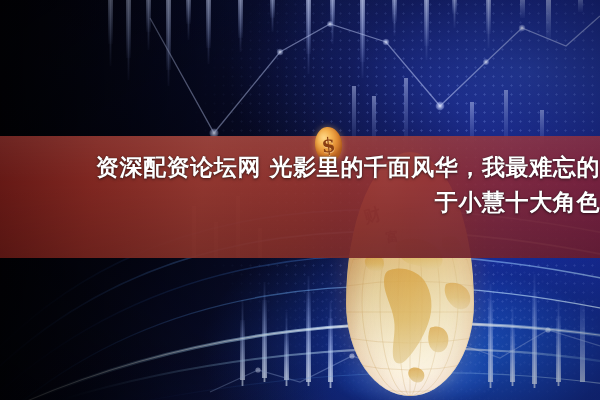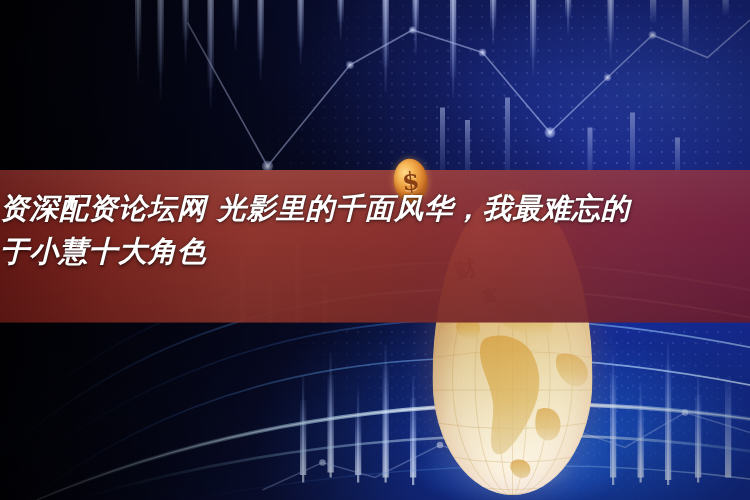--- a/index.html
+++ b/index.html
@@ -80,29 +80,28 @@
     top: 136px; height: 122px;
     background: linear-gradient(180deg, rgba(255,255,255,0.06) 0%, rgba(255,255,255,0) 38%, rgba(0,0,0,0.16) 100%);
     pointer-events: none;
   }
 
   
   .headline {
     position: absolute;
     left: 0; right: 0;
     top: 150px;
-    text-align: left;
+    text-align: right;
     color: #ffffff;
     font-size: 23px;
     font-weight: 700;
     line-height: 35px;
     letter-spacing: 0.6px;
     text-shadow: 0 1px 3px rgba(0,0,0,0.55), 0 0 1px rgba(0,0,0,0.7);
     white-space: nowrap;
-    font-style: italic;
   }
   .headline .l1 { display: block; }
   .headline .l2 { display: block; }
 
   
   .coin {
     position: absolute;
     left: 315px; top: 127px;
     width: 27px; height: 35px;
     border-radius: 50%;

